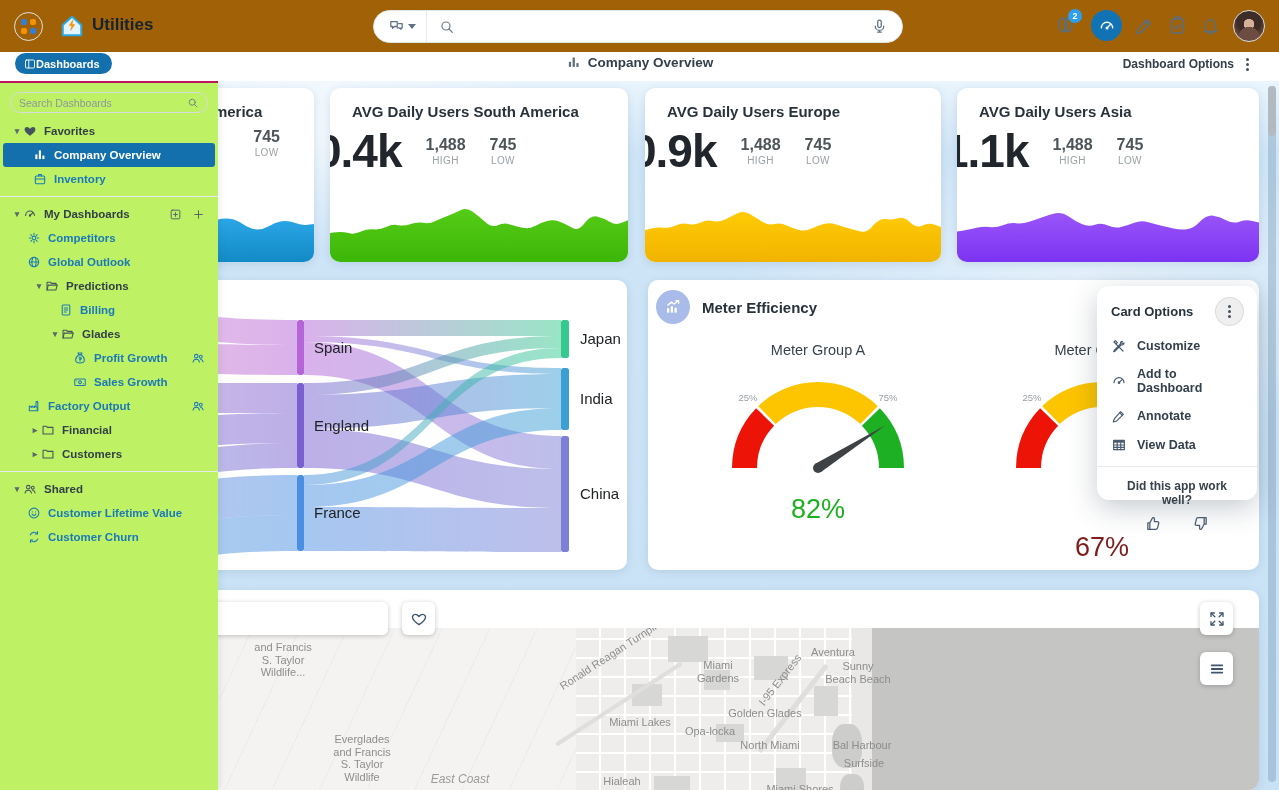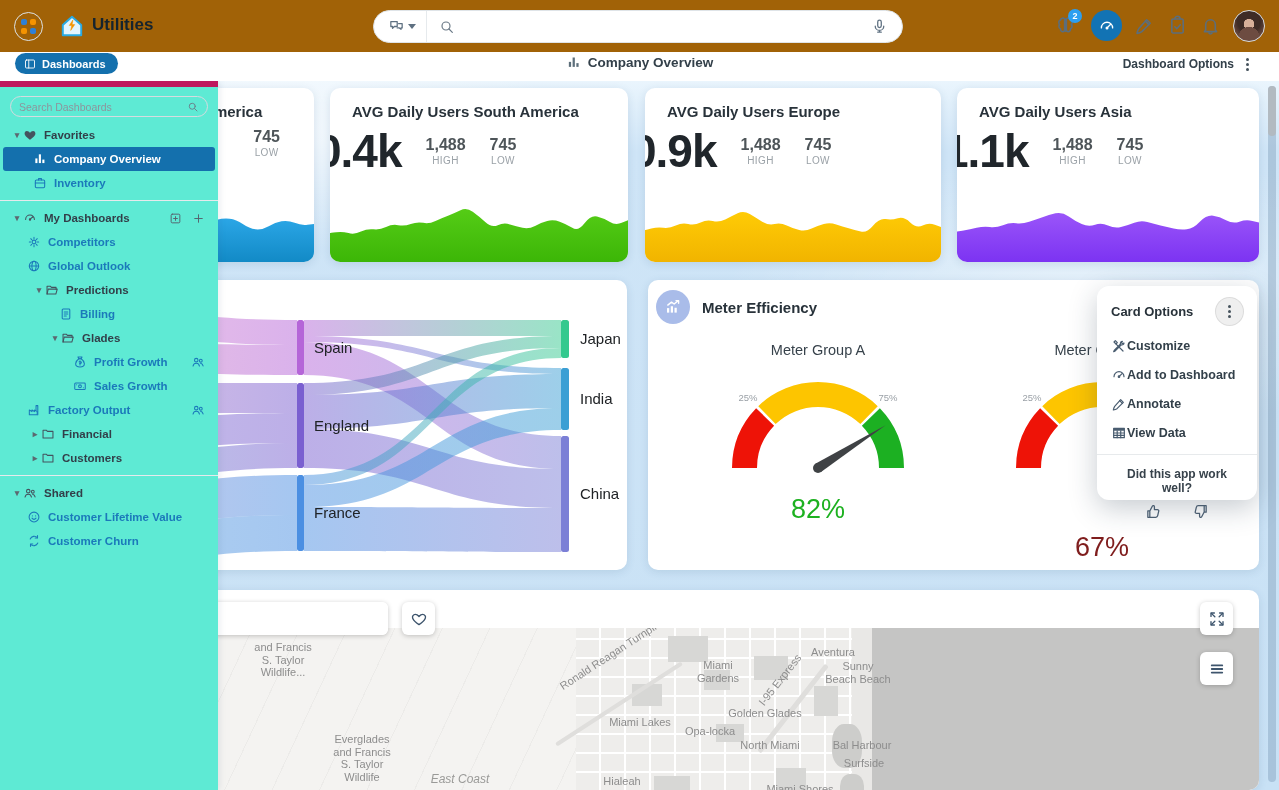--- a/index.html
+++ b/index.html
@@ -30,21 +30,21 @@
   .hic .badge{position:absolute;top:-6px;right:-6px;min-width:14px;height:14px;border-radius:7px;background:#2d9ff0;color:#fff;font-size:9px;font-weight:700;display:grid;place-items:center;padding:0 3px}
   .hic.active{width:31px;height:31px;background:#1273b4;border-radius:50%;color:#fff}
   .hic.active svg{width:18px;height:18px}
   .avatar{position:absolute;right:14px;top:10px;width:32px;height:32px;border-radius:50%;border:1px solid #d8dde1;background:
      radial-gradient(circle at 50% 88%,#6d4c41 0 34%,transparent 35%),
      radial-gradient(circle at 50% 44%,#d7b099 0 23%,transparent 24%),
      radial-gradient(circle at 50% 34%,#3e2c26 0 46%,#5d4037 64%,#8d6e63 100%)}
 
   
   .subbar{position:absolute;top:52px;left:0;right:0;height:29px;background:#fff;z-index:39}
-  .dash-pill{position:absolute;left:15px;top:1px;height:21px;padding:0 12px 0 9px;background:#1470ad;border-radius:11px;color:#fff;display:flex;align-items:center;gap:6px;font-size:11px;font-weight:700}
+  .dash-pill{position:absolute;left:15px;top:1px;height:21px;padding:0 12px 0 9px;background:#1470ad;border-radius:11px;color:#fff;display:flex;align-items:center;font-size:11px;font-weight:700}
   .dash-pill svg{width:12px;height:12px}
   .crumb{position:absolute;left:50%;transform:translateX(-50%);top:3px;display:flex;align-items:center;gap:7px;color:#33404a;font-size:13.5px;font-weight:600}
   .crumb svg{width:15px;height:15px;color:#5d6f7b}
   .dash-opts{position:absolute;right:30px;top:5px;display:flex;align-items:center;gap:12px;color:#33404a;font-size:12px;font-weight:600}
   .kebab-dots{display:inline-flex;flex-direction:column;gap:2px}
   .kebab-dots i{width:3px;height:3px;border-radius:50%;background:#45525c}
 
   
   .content{position:absolute;top:81px;left:0;right:0;bottom:0;overflow:hidden;background:
      radial-gradient(420px 160px at 22% 8%,rgba(255,255,255,.75),transparent 70%),
@@ -77,21 +77,21 @@
   .gauge:nth-child(1){margin-left:30px}.gauge:nth-child(2){margin-left:4px}
   .glabel{font-size:14.5px;color:#37424b;margin-bottom:6px}
   .gsvg{width:220px;height:120px}
   .gval{font-size:27px;margin-top:6px}
 
   
   .popup{position:absolute;left:1097px;top:286px;width:160px;height:214px;background:#fff;border-radius:12px;box-shadow:0 8px 28px rgba(30,50,70,.25);z-index:30;padding:12px 14px 10px}
   .pop-head{display:flex;align-items:center;justify-content:space-between}
   .pop-title{font-size:13px;font-weight:700;color:#28323a}
   .pop-kebab{width:27px;height:27px;border-radius:50%;background:#efefef;box-shadow:0 0 0 1px #dcdcdc;display:grid;place-items:center}
-  .pop-item{display:flex;align-items:center;gap:0;margin-top:13px;color:#33404a;font-size:12.5px;font-weight:600}
+  .pop-item{display:flex;align-items:center;gap:10px;margin-top:13px;color:#33404a;font-size:12.5px;font-weight:600}
   .pop-item svg{width:16px;height:16px;color:#4a5d70}
   .pop-div{height:1px;background:#e7eaec;margin:13px -14px 0}
   .pop-q{text-align:center;font-size:12px;font-weight:600;color:#37424b;margin-top:12px}
   .pop-thumbs{display:flex;justify-content:center;gap:30px;margin-top:8px;color:#4a5d70}
   .pop-thumbs svg{width:17px;height:17px}
 
   
   .map-card{left:16px;top:509px;width:1243px;height:200px;overflow:hidden}
   .mapwrap{position:absolute;left:0;right:0;top:38px;bottom:0;background:#f2f1ef;overflow:hidden}
   .map-west{position:absolute;left:0;top:0;bottom:0;width:560px;background:repeating-linear-gradient(115deg,transparent 0 42px,#ecebe9 42px 43px),#f4f3f1}
@@ -108,21 +108,21 @@
   .map-search{position:absolute;left:14px;top:12px;width:358px;height:33px;background:#fff;border-radius:6px;box-shadow:0 1px 5px rgba(0,0,0,.22);z-index:5;border:0}
   .map-search input{width:100%;height:100%;border:0;outline:0;border-radius:6px;padding:0 14px;font-size:14.5px;color:#444}
   .map-search input::placeholder{color:#80878d}
   .sqbtn{position:absolute;width:33px;height:33px;background:#fff;border-radius:6px;box-shadow:0 1px 5px rgba(0,0,0,.22);display:grid;place-items:center;color:#3e556d;z-index:5}
   .sqbtn svg{width:18px;height:18px}
   .fav-btn{left:386px;top:12px}
   .fs-btn{right:26px;top:12px}
   .list-btn{right:26px;top:62px}
 
   
-  .sidebar{position:absolute;left:0;top:81px;bottom:0;width:218px;background:#5eead4;z-index:20;box-shadow:2px 0 6px rgba(60,90,120,.10);border-top:6px solid #be185d}
+  .sidebar{position:absolute;left:0;top:81px;bottom:0;width:218px;background:#bef264;z-index:20;box-shadow:2px 0 6px rgba(60,90,120,.10);border-top:2px solid #be185d}
   .side-search{margin:9px 10px 6px;height:21px;border:1px solid #d6dbdf;border-radius:11px;display:flex;align-items:center;padding:0 8px}
   .side-search input{flex:1;border:0;outline:0;font-size:10.5px;color:#555;background:transparent}
   .side-search input::placeholder{color:#8d959c}
   .side-search svg{width:12px;height:12px;color:#6b7a87}
   .tsep{height:1px;background:#e6eaec;margin:5px 0}
   .trow{display:flex;align-items:center;height:24px;font-size:11.5px;cursor:pointer;margin:0 3px;border-radius:3px}
   .trow .caret{width:12px;flex:0 0 12px;font-size:9px;color:#5c6870;text-align:center}
   .trow .ticon{width:14px;height:14px;flex:0 0 14px;margin-right:7px;display:grid;place-items:center}
   .trow .ticon svg{width:14px;height:14px}
   .trow.group{color:#323f49;font-weight:700}

